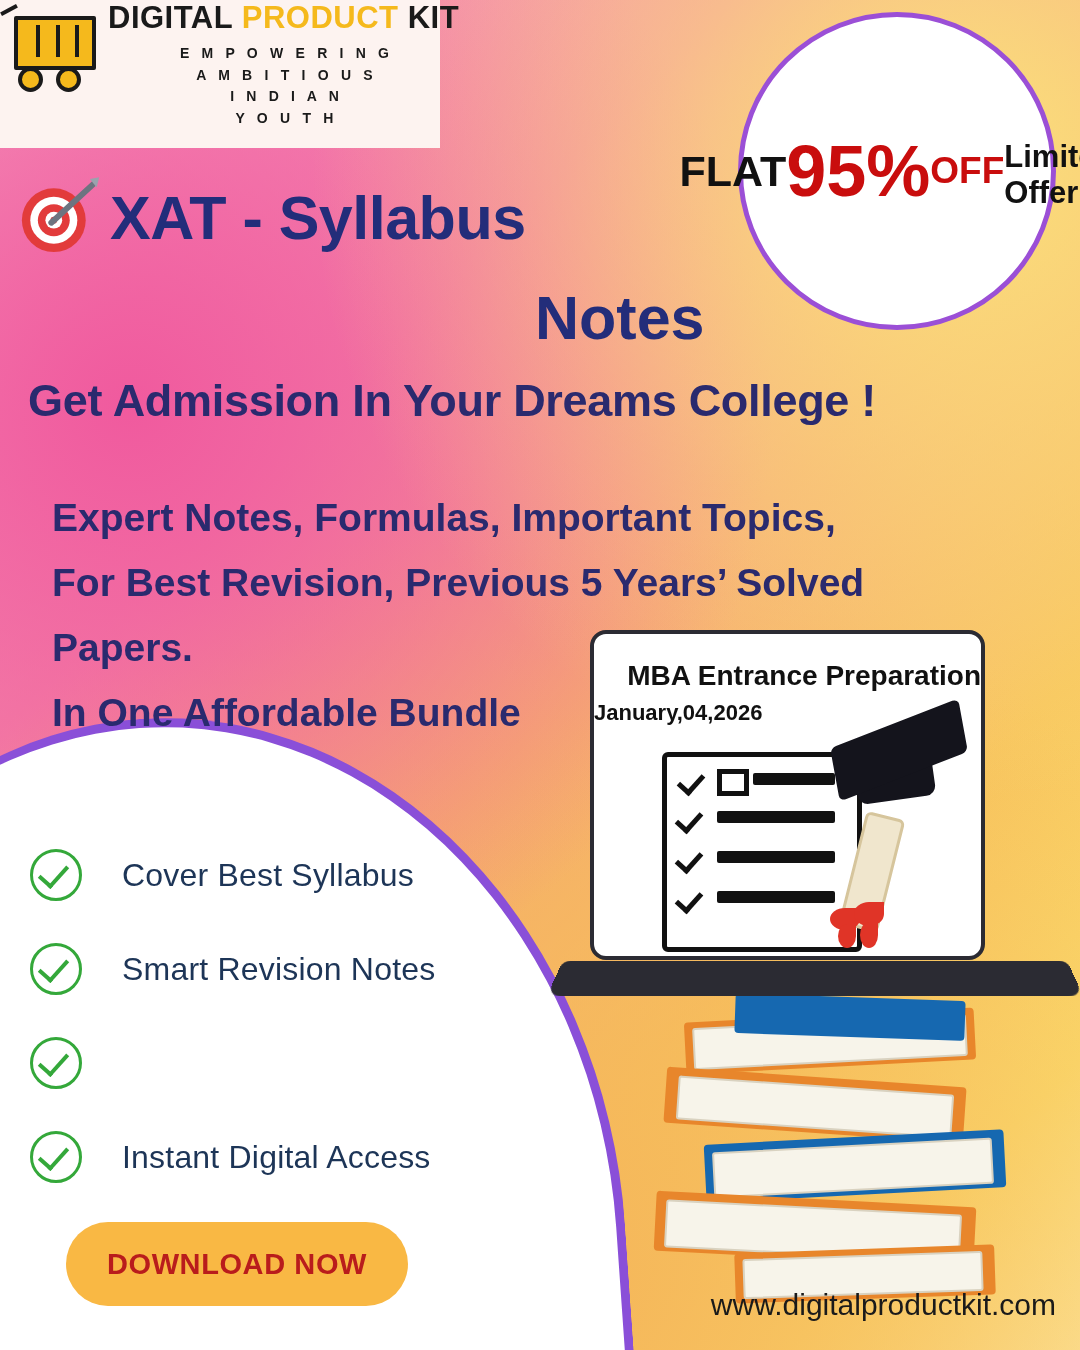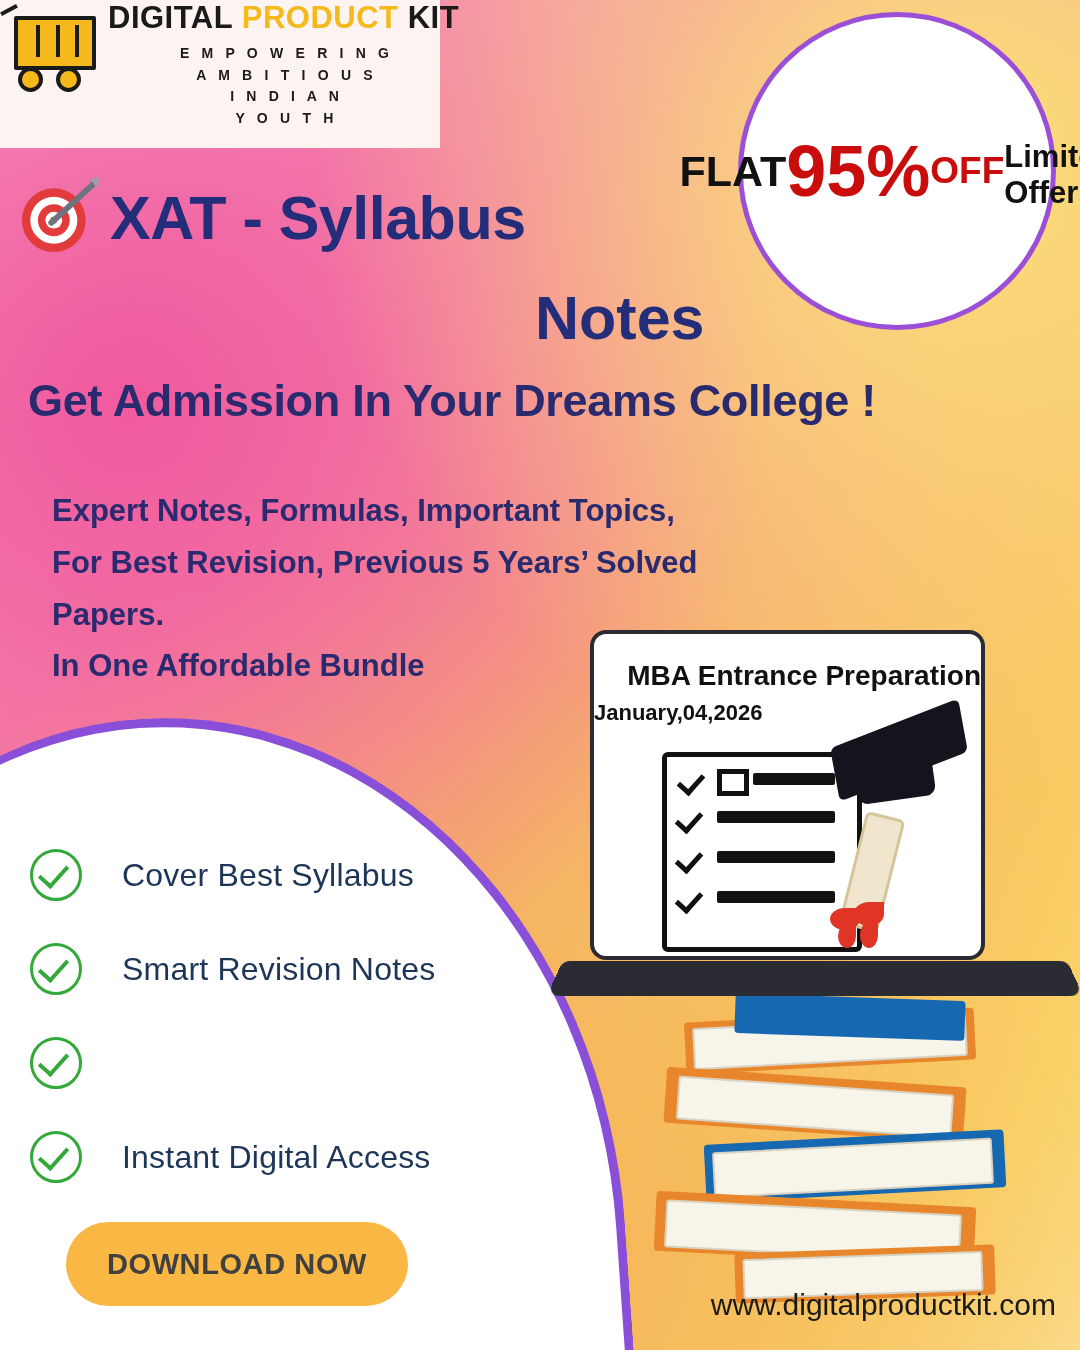--- a/index.html
+++ b/index.html
@@ -183,21 +183,21 @@
     top: 375px;
     font-size: 45px;
     font-weight: bold;
     color: #2a2a6e;
     letter-spacing: -0.3px;
   }
   .desc {
     position: absolute;
     left: 52px;
     top: 485px;
-    font-size: 31px;
+    font-size: 39px;
     font-weight: bold;
     color: #2a2a6e;
     line-height: 1.67;
   }
 
   
   .features {
     position: absolute;
     left: 30px;
     top: 828px;
@@ -237,21 +237,21 @@
   
   .cta {
     position: absolute;
     left: 66px;
     top: 1222px;
     width: 342px;
     height: 84px;
     border-radius: 42px;
     background: #f9b844;
     border: none;
-    color: #404040;
+    color: #b91c1c;
     font-size: 29px;
     font-weight: bold;
     letter-spacing: 0.6px;
     cursor: pointer;
     font-family: "Liberation Sans", sans-serif;
   }
 
   .website {
     position: absolute;
     right: 24px;

